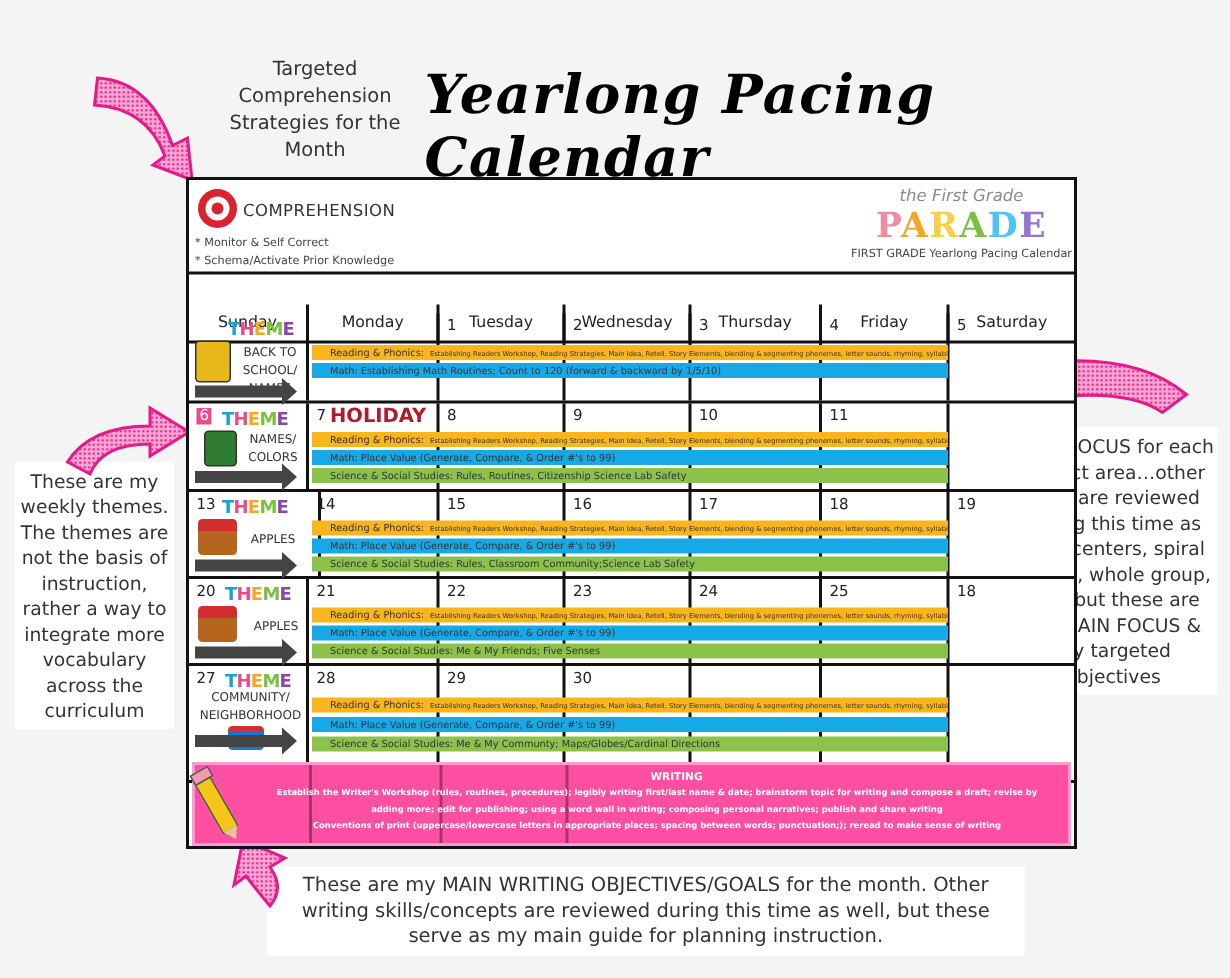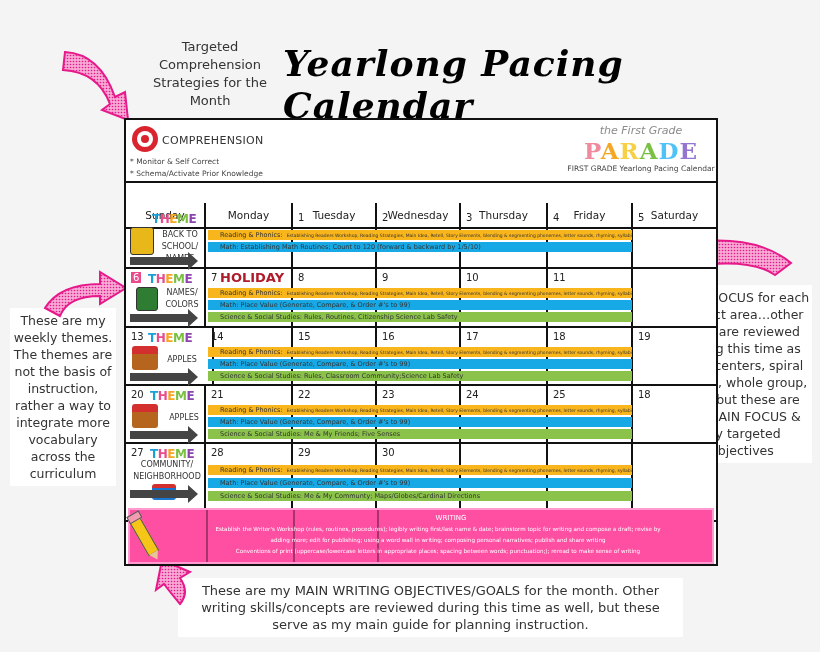--- a/index.html
+++ b/index.html
@@ -40,21 +40,21 @@
   .theme-arrow { position: absolute; left: 4px; height: 8px; background: #444; width: 62px; }
   .theme-arrow::after { content: ""; position: absolute; right: -10px; top: -5px; border-left: 10px solid #444; border-top: 9px solid transparent; border-bottom: 9px solid transparent; }
 
   .bar { position: absolute; left: 82px; width: 424px; height: 10px; font-size: 6px; line-height: 10px; padding-left: 12px; white-space: nowrap; overflow: hidden; color: #333; }
   .bar.reading { background: #f9b51c; }
   .bar.math { background: #16a9e6; font-size: 6.5px; }
   .bar.science { background: #8bc34a; font-size: 6.5px; }
   .bar b { font-weight: normal; font-size: 6.5px; margin-right: 4px; }
   .reading .detail { font-size: 4.5px; }
 
-  .writing { position: absolute; left: 2px; top: 388px; width: 586px; height: 56px; background: #ff4fa3; border: 2px solid #ff9bd0; }
+  .writing { position: absolute; left: 2px; top: 388px; width: 586px; height: 56px; background: #ff4fa3; border: 2px solid #ff9bd0; font-weight: bold; }
   .writing-title { position: absolute; left: 0; width: 100%; top: 4px; text-align: center; font-size: 7px; color: #fff; padding-left: 60px; }
   .writing-lines { position: absolute; left: 34px; width: 548px; top: 14px; text-align: center; font-size: 5.6px; color: #fff; line-height: 11px; }
   .pencil { position: absolute; left: 8px; top: 6px; width: 12px; height: 40px; background: #f5c518; transform: rotate(-30deg); border: 1px solid #555; }
   .pencil::before { content:""; position:absolute; left:-1px; top:-6px; width:12px; height:6px; background:#f39bb0; border:1px solid #555; }
   .pencil::after { content:""; position:absolute; left:0; bottom:-8px; border-top:8px solid #e8c596; border-left:5px solid transparent; border-right:5px solid transparent; }
   .col-line { position: absolute; top: 0; width: 2px; height: 100%; background: rgba(0,0,0,0.35); }
 
   .arrow-shape { position: absolute; }
 </style>
 </head>

